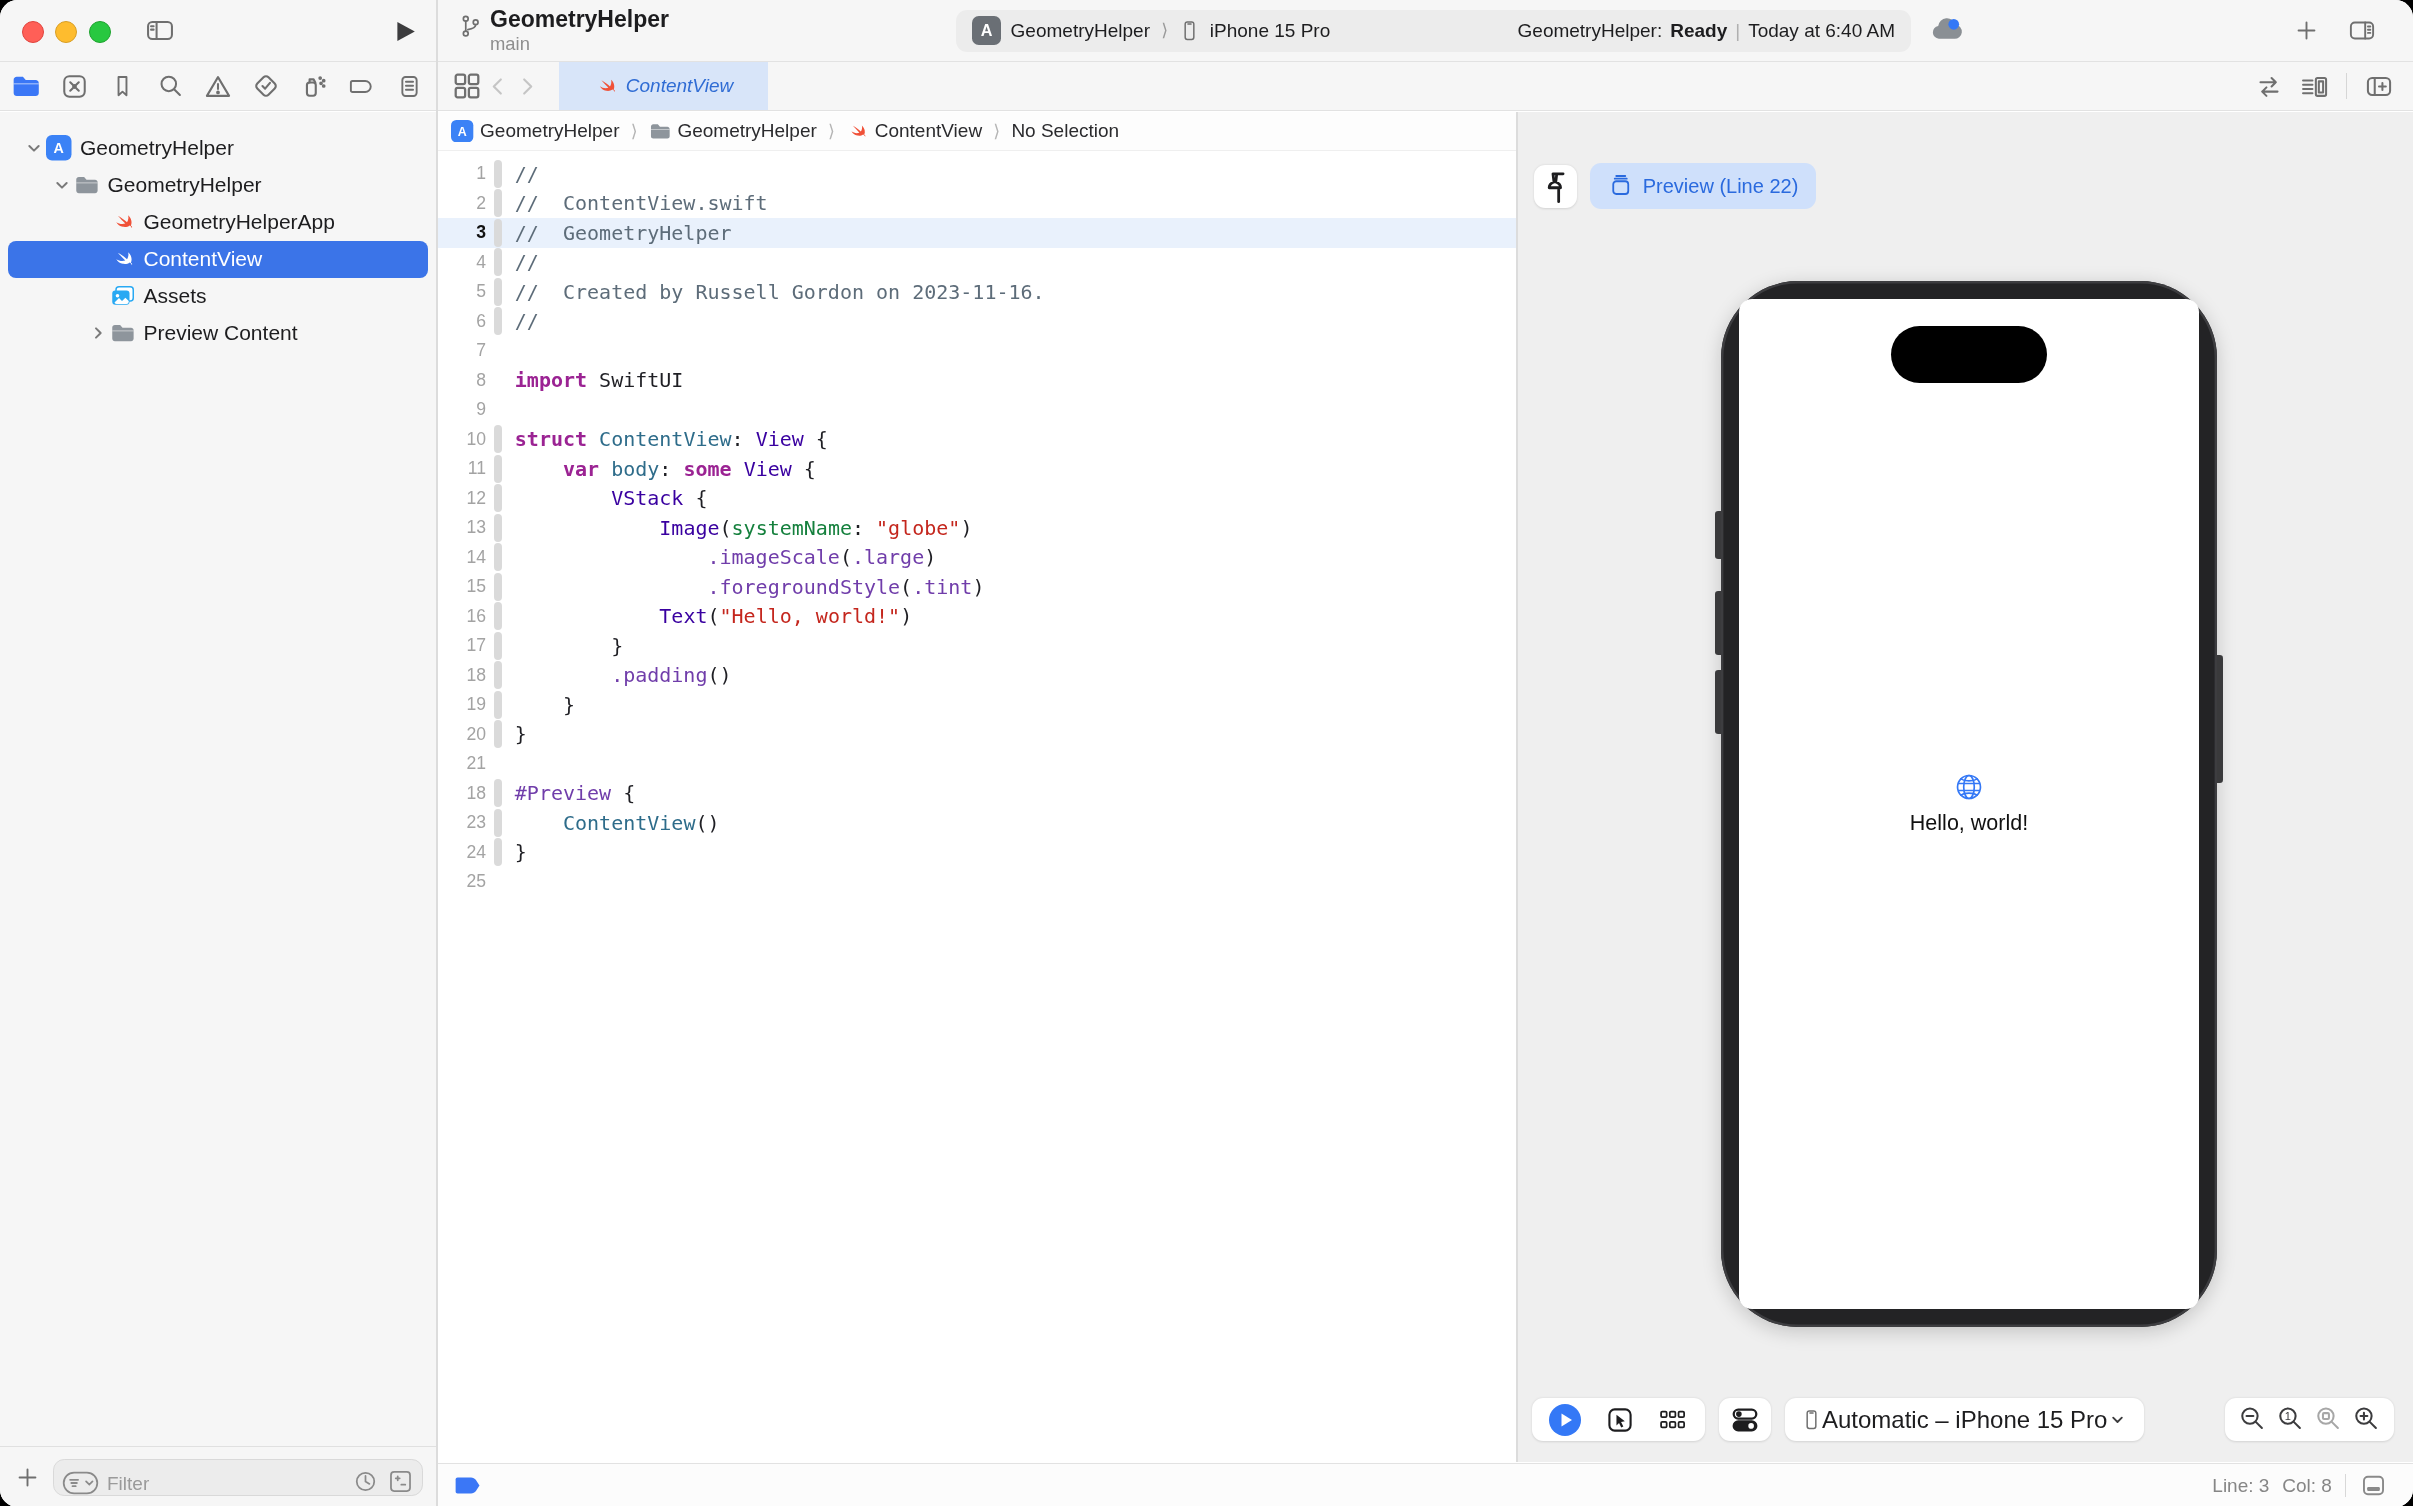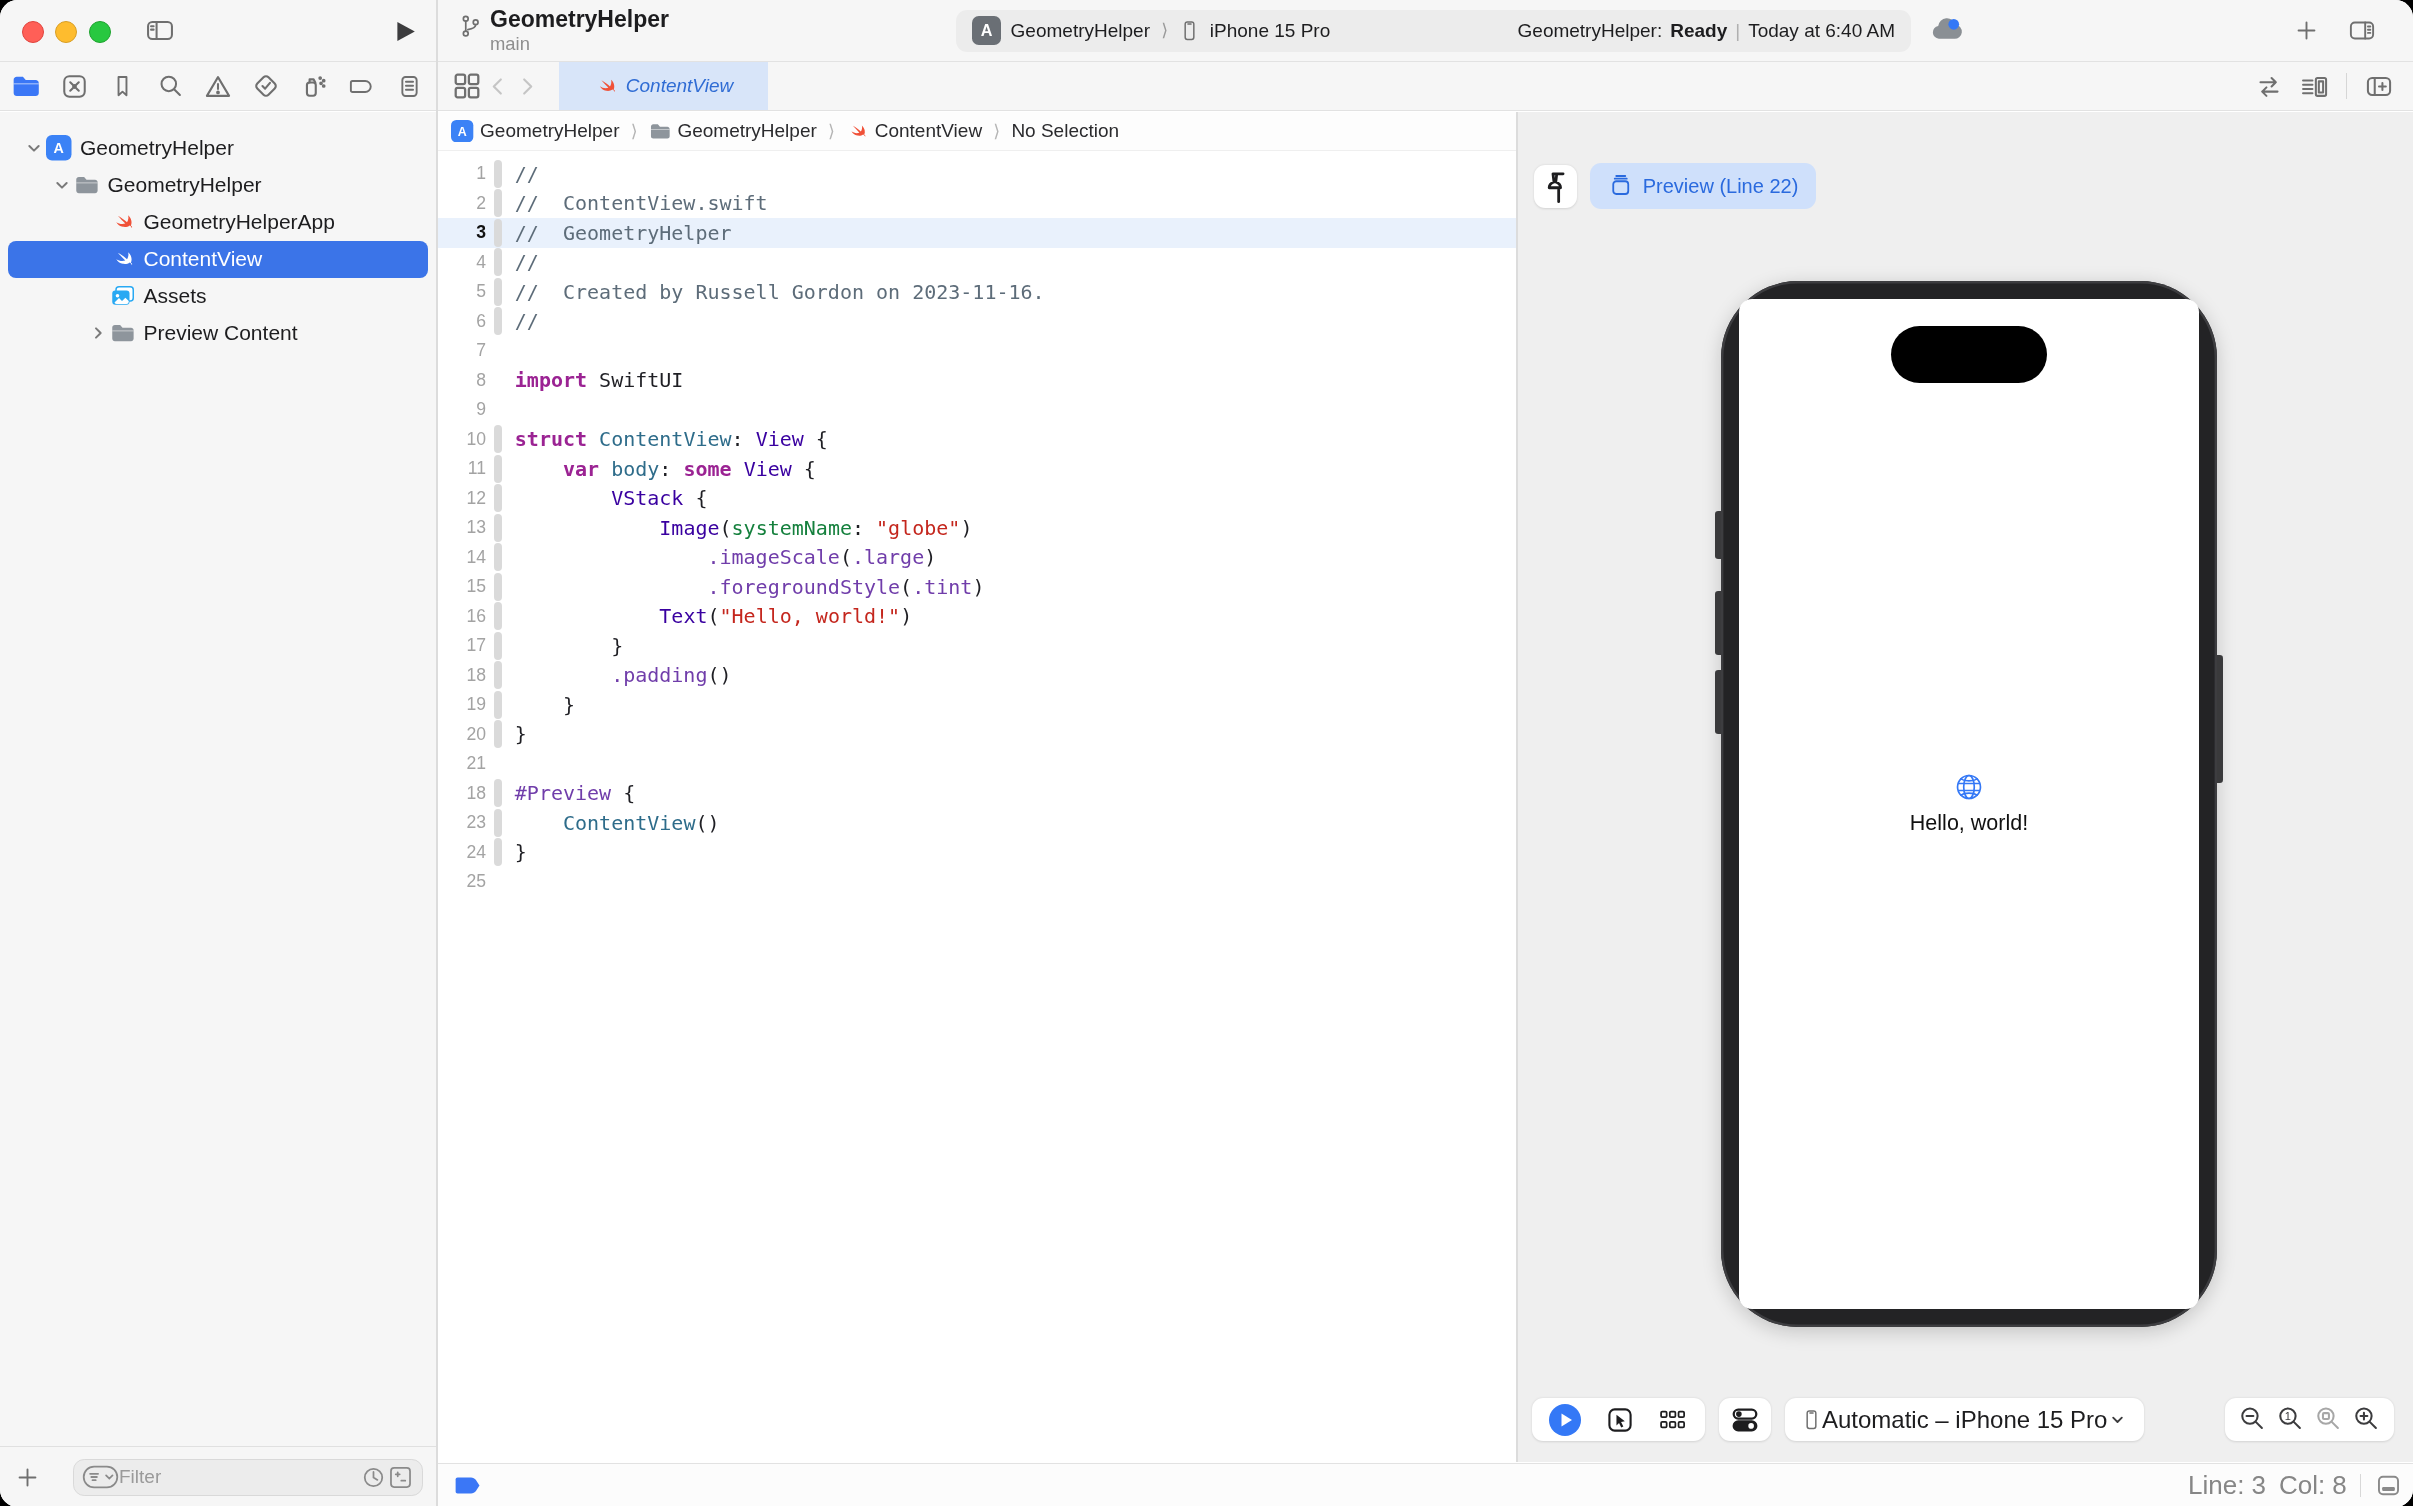--- a/index.html
+++ b/index.html
@@ -57,21 +57,21 @@
   .sidebar{position:absolute;left:0;top:112px;width:436px;bottom:0;background:#f6f6f6;box-sizing:border-box;}
   .tree{position:absolute;left:0;top:0;right:0;bottom:62px;padding-top:17.6px;overflow:hidden;}
   .trow{display:flex;align-items:center;height:37px;font-size:21px;color:#1d1d1f;margin:0 8px;border-radius:8px;}
   .trow .disc{width:24px;display:flex;justify-content:center;color:#7a7a7a;flex:0 0 24px;}
   .trow .ticon{width:25.5px;height:25.5px;margin-right:8px;flex:0 0 25.5px;}
   .trow .ticon svg{width:100%;height:100%;}
   .trow.sel{background:#3b74e8;color:#fff;}
   .trow.sel .disc{color:#fff;}
   .sidebar-bottom{position:absolute;left:0;bottom:0;right:0;height:61px;border-top:1.6px solid #e0e0e0;display:flex;align-items:center;padding:0 12.8px;box-sizing:border-box;gap:11.2px;}
   .plus-btn{width:29px;height:29px;color:#6b6b6b;}
-  .filter-field{flex:1;height:37px;background:#ececec;border:1.6px solid #d9d9d9;border-radius:11.2px;display:flex;align-items:center;padding:0 8px;box-sizing:border-box;margin-left:20px;}
+  .filter-field{flex:1;height:37px;background:#ececec;border:1.6px solid #d9d9d9;border-radius:11.2px;display:flex;align-items:flex-end;padding:0 8px;box-sizing:border-box;gap:8px;}
   .filter-field .ph{flex:1;font-size:19px;color:#9a9a9a;}
 
   
   .editor{position:absolute;left:437px;top:112px;width:1079px;bottom:45px;background:#fff;overflow:hidden;}
   .jumpbar{height:38px;border-bottom:1.6px solid #efefef;display:flex;align-items:center;padding-left:14.4px;font-size:19px;color:#2b2b2e;gap:8px;background:#fdfdfd;}
   .jumpbar .sep{color:#b5b5b5;font-size:17.6px;padding:0 3.2px;}
   .jumpbar .bicon{width:22.3px;height:22.3px;display:inline-flex;}
   .jumpbar .bicon svg{width:100%;height:100%;}
   .code{padding-top:8px;font-family:"DejaVu Sans Mono",monospace;font-size:20px;}
   .cl{display:flex;align-items:center;height:29.5px;}
@@ -109,21 +109,21 @@
 
   .canvas-toolbar{position:absolute;left:14.4px;bottom:21px;display:flex;align-items:center;gap:14.4px;}
   .cpill{height:43px;background:#fff;border-radius:11.2px;box-shadow:0 0.8px 2.4px rgba(0,0,0,.12);display:flex;align-items:center;gap:22.3px;padding:0 16px;}
   .cpill.square{padding:0 9.6px;}
   .device-picker{font-size:24px;color:#1d1d1f;gap:0;}
   .zoom-pill{position:absolute;right:19px;bottom:21px;height:43px;width:169px;background:#fff;border-radius:11.2px;box-shadow:0 0.8px 2.4px rgba(0,0,0,.12);display:flex;align-items:center;justify-content:space-between;padding:0 12.8px;box-sizing:border-box;}
 
   
   .statusbar{position:absolute;left:437px;right:0;bottom:0;height:43px;background:#fcfcfc;border-top:1.6px solid #e2e2e2;display:flex;align-items:center;}
   .bp-marker{margin-left:17.6px;width:25.5px;height:17px;}
-  .status-right{margin-left:auto;display:flex;align-items:center;gap:12.8px;padding-right:10px;font-size:26px;color:#868686;}
+  .status-right{margin-left:auto;display:flex;align-items:center;gap:12.8px;padding-right:25px;font-size:19px;color:#868686;}
   .sb-sep{width:1.6px;height:22.3px;background:#d8d8d8;}
 </style>
 </head>
 <body>
 
 <div class="window">
 
   <div class="titlebar">
     <div class="traffic">
       <div class="light red"></div>

